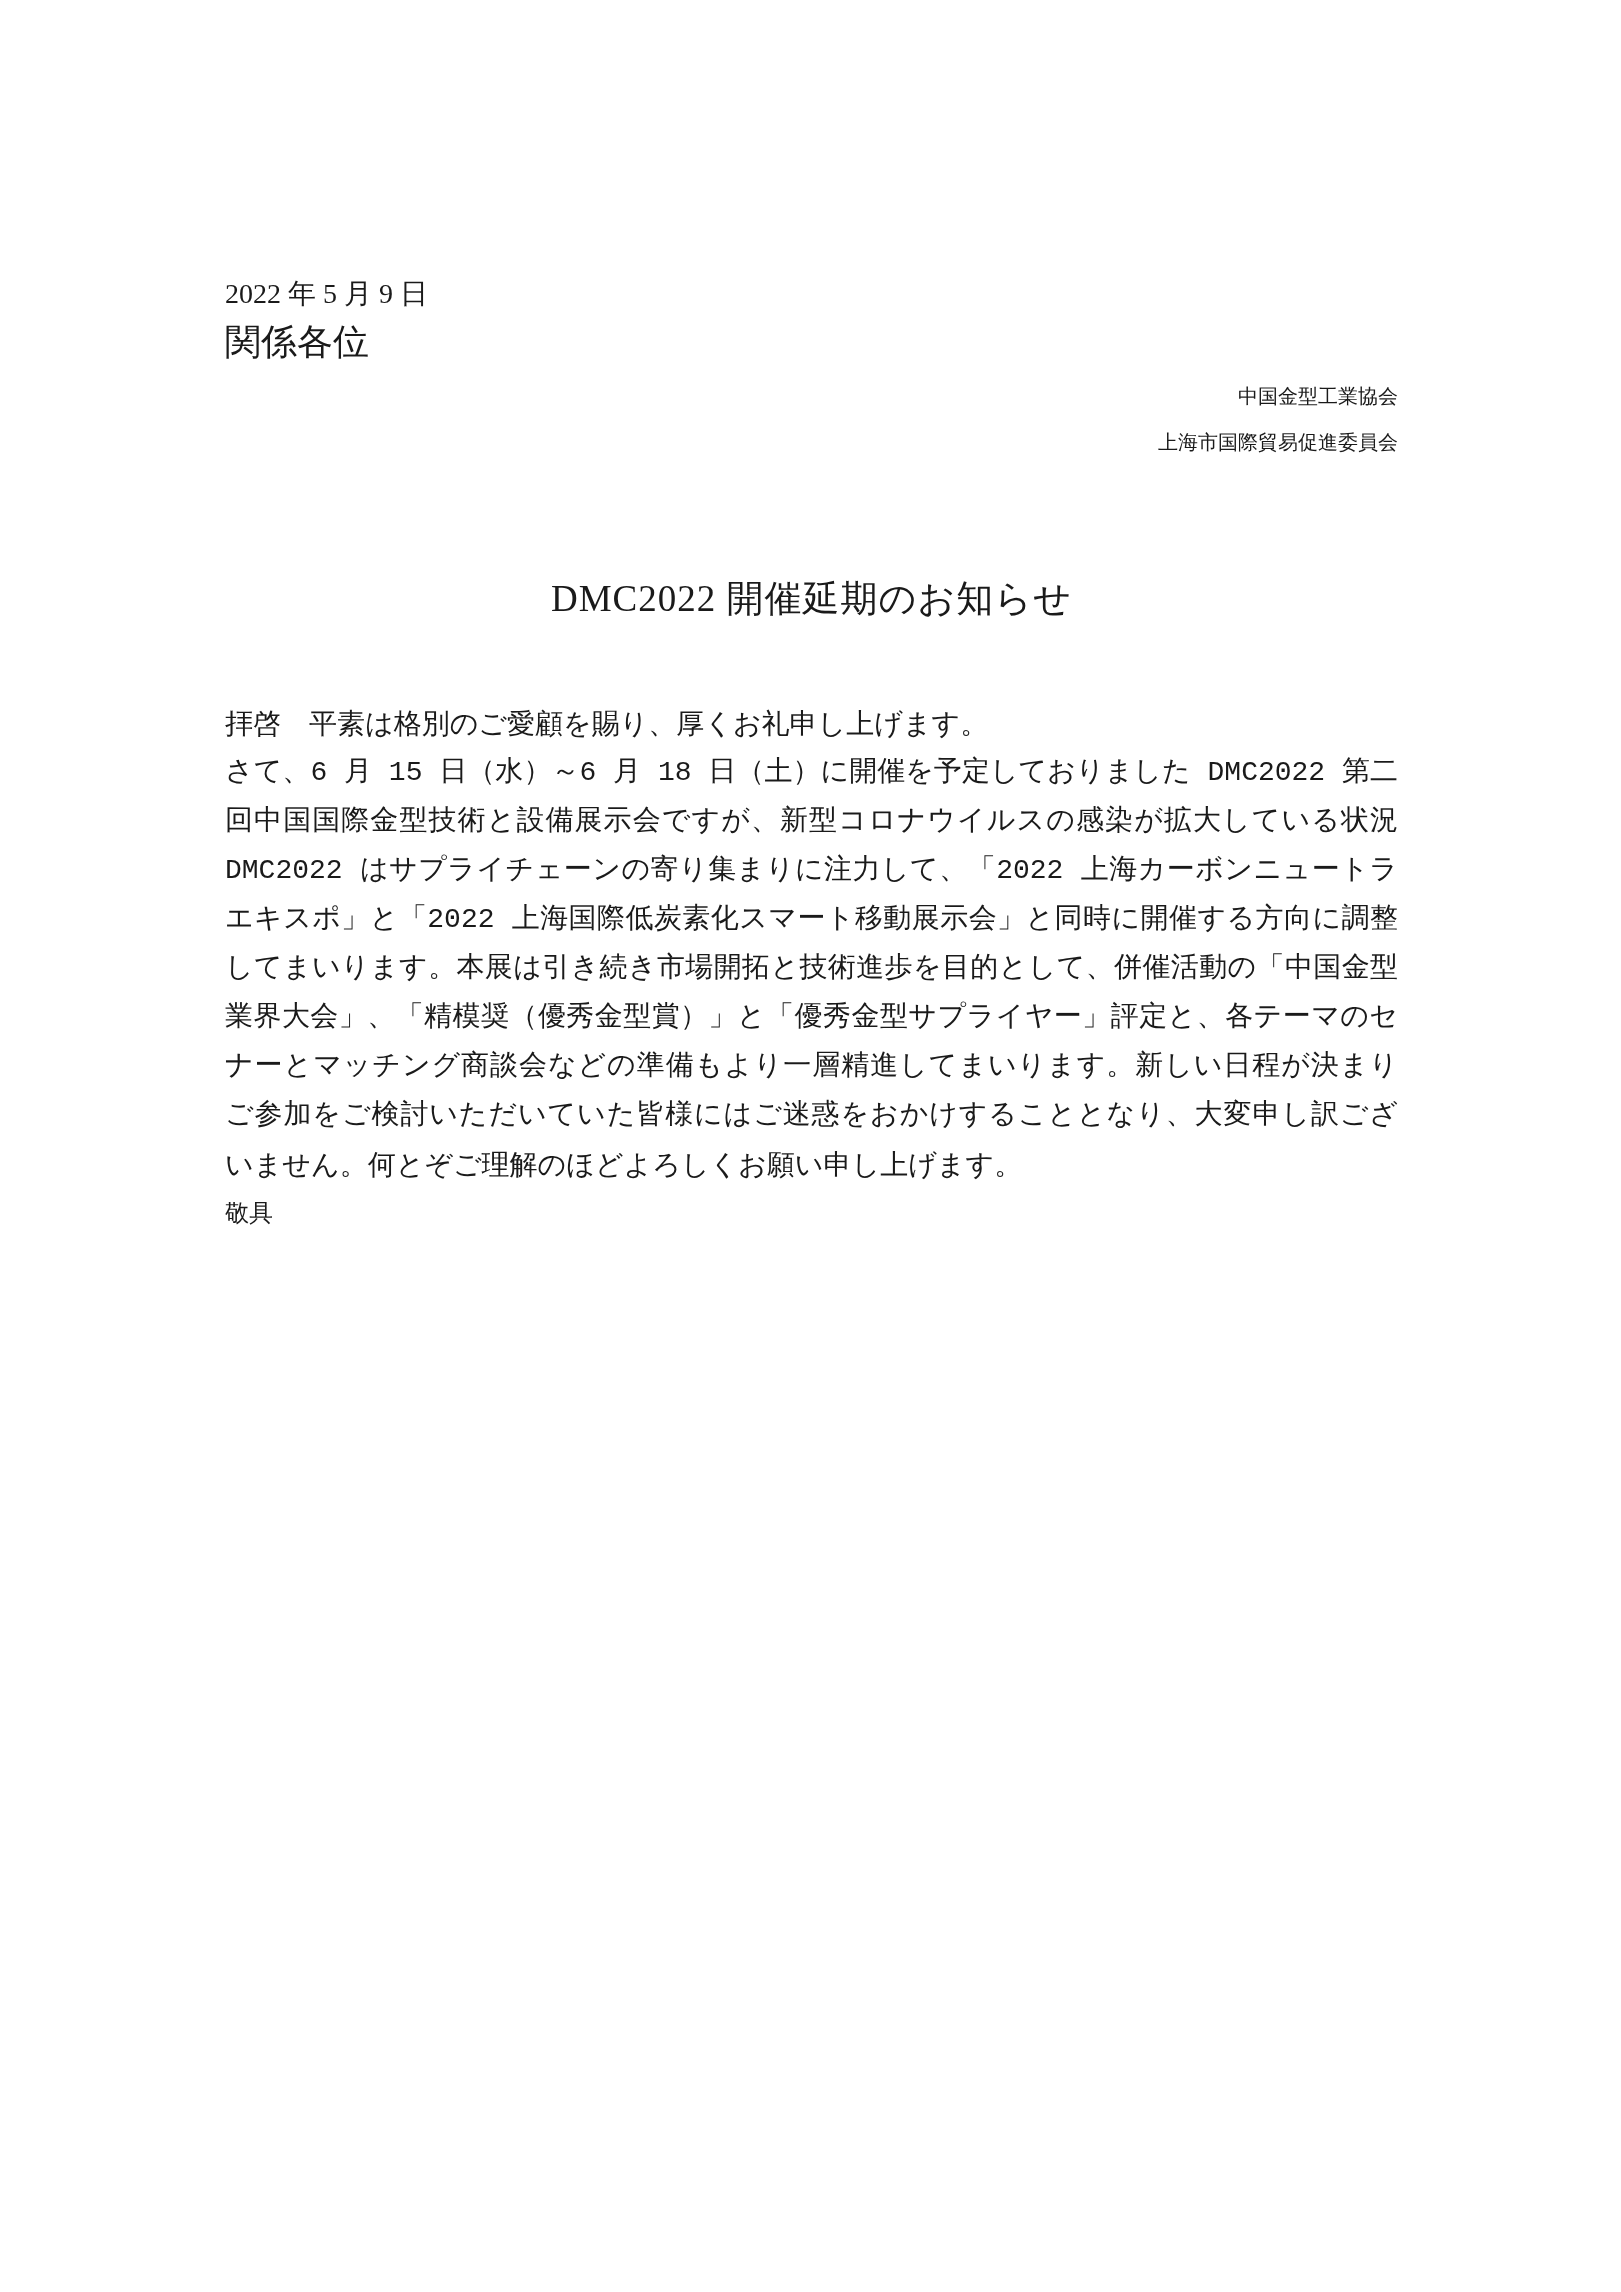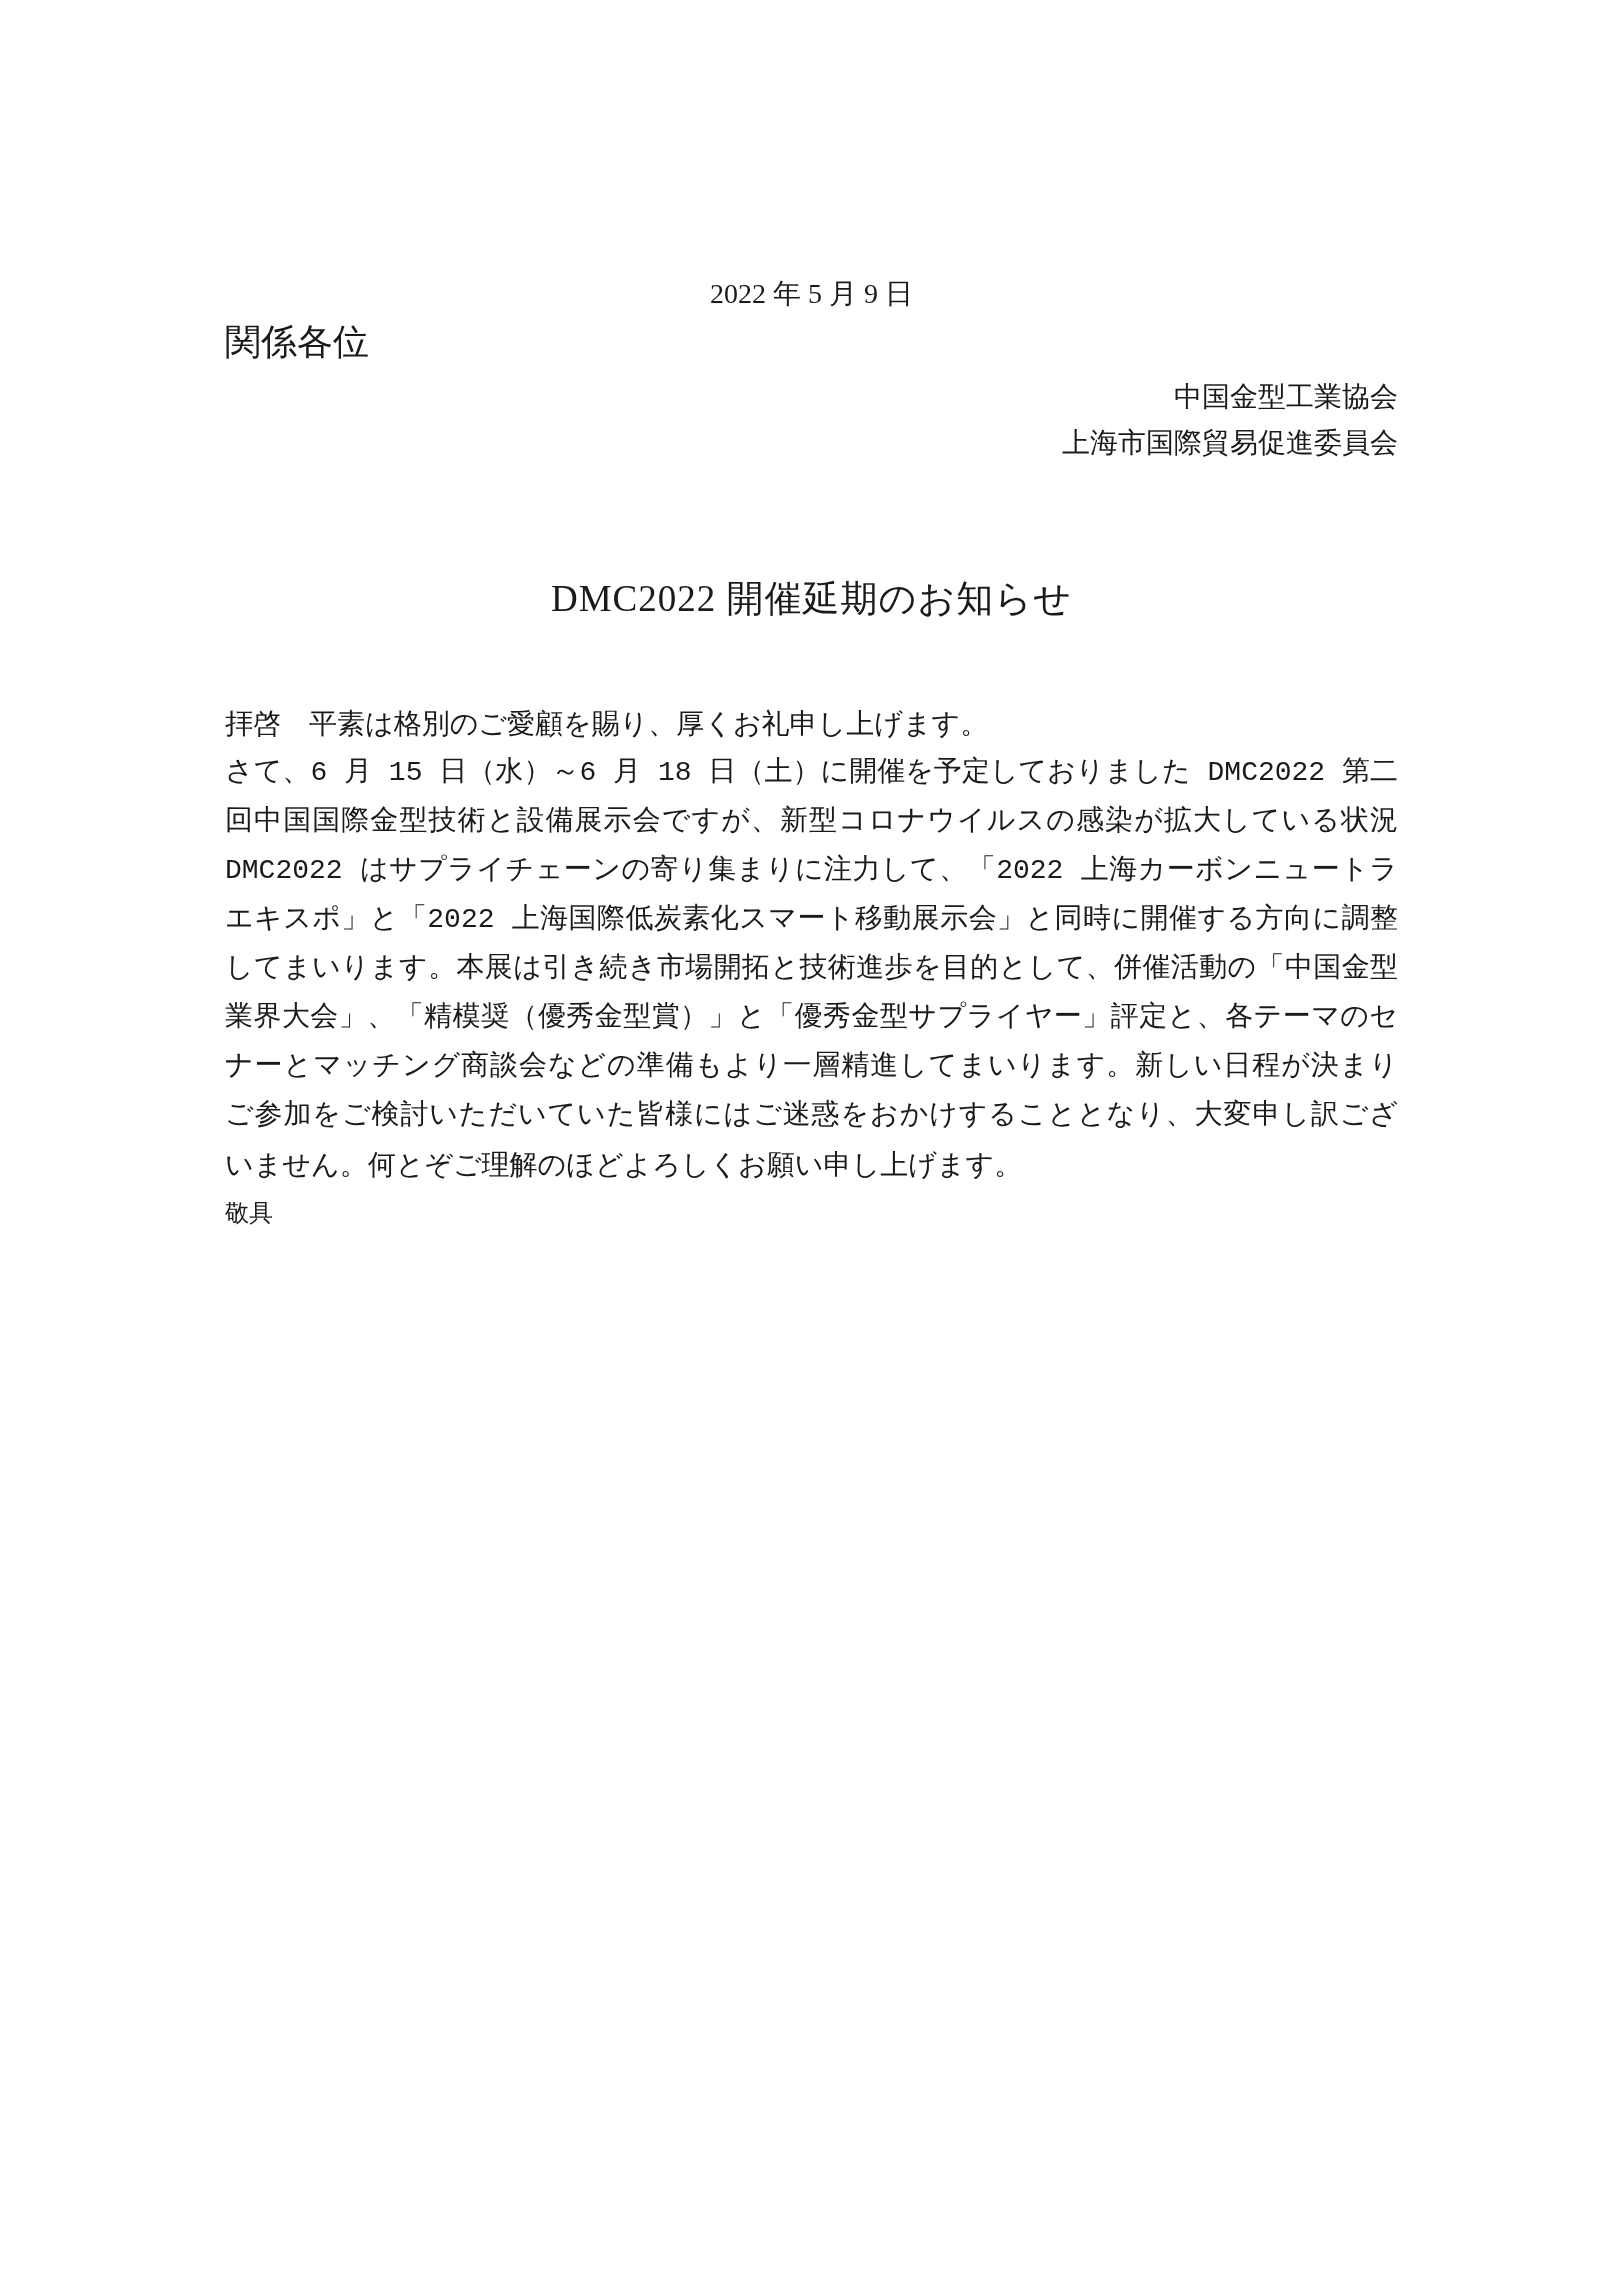--- a/index.html
+++ b/index.html
@@ -14,30 +14,30 @@
     box-sizing: border-box;
     background: #ffffff;
     padding: 277px 223px 0 225px;
     font-family: "Liberation Serif", "DejaVu Serif", serif;
     color: #1a1a1a;
     overflow: hidden;
   }
   .date {
     font-size: 28px;
     line-height: 33px;
-    text-align: center;
+    text-align: left;
   }
   .recipient {
     font-size: 36px;
     line-height: 33px;
     margin-top: 15.7px;
     text-align: left;
   }
   .sender {
-    font-size: 28px;
+    font-size: 20px;
     line-height: 33px;
     text-align: right;
   }
   .sender1 { margin-top: 21.6px; }
   .sender2 { margin-top: 13px; }
   .title {
     margin: 115px 0 0 0;
     font-size: 37px;
     line-height: 49px;
     font-weight: normal;

